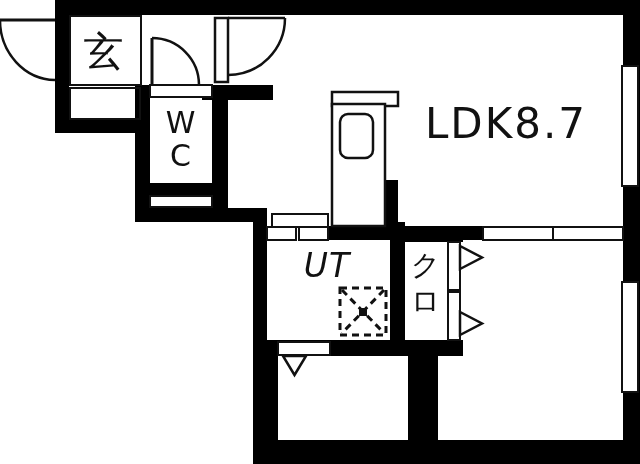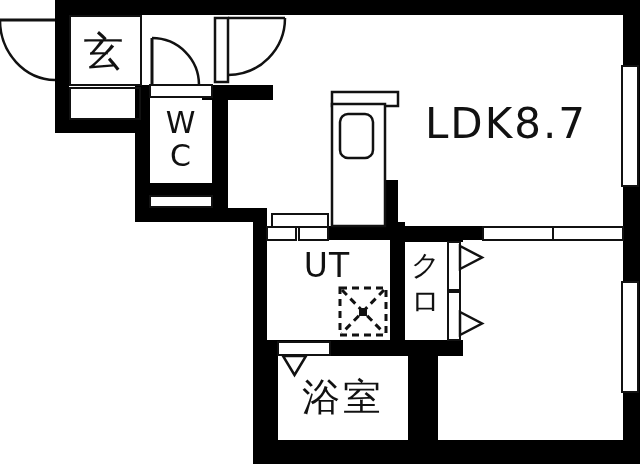--- a/index.html
+++ b/index.html
@@ -10,21 +10,21 @@
   .stage svg{position:absolute;left:0;top:0;}
   .room-label{
     position:absolute;transform:translate(-50%,-50%);
     color:#111;white-space:nowrap;line-height:1;letter-spacing:1px;
     text-align:center;user-select:none;
   }
   .lbl-genkan{left:104px;top:51px;font-size:40px;}
   .lbl-wc{left:181px;top:139px;font-size:30px;line-height:1.1;}
   .lbl-wc span{display:block;}
   .lbl-ldk{left:506px;top:124px;font-size:42px;letter-spacing:2px;}
-  .lbl-ut{left:327px;top:265px;font-size:33px;}
+  .lbl-ut{left:327px;top:265px;font-size:33px;font-style:italic;}
   .lbl-closet{left:426px;top:283px;font-size:29px;line-height:1.25;}
   .lbl-closet span{display:block;}
   .lbl-yo{left:551px;top:333px;font-size:42px;}
   .lbl-bath{left:343px;top:397px;font-size:38px;letter-spacing:3px;}
 </style>
 </head>
 <body>
 
 <div class="stage">
   <svg width="640" height="464" viewBox="0 0 640 464">
@@ -117,14 +117,13 @@
   <div class="room-label lbl-ldk">LDK8.7</div>
 
   <div class="room-label lbl-ut">UT</div>
 
   <div class="room-label lbl-closet">
     <span>ク</span>
     <span>ロ</span>
   </div>
 
 
-  <div class="room-label lbl-bath">浴室</div>
 </div>
 
 </body></html>

